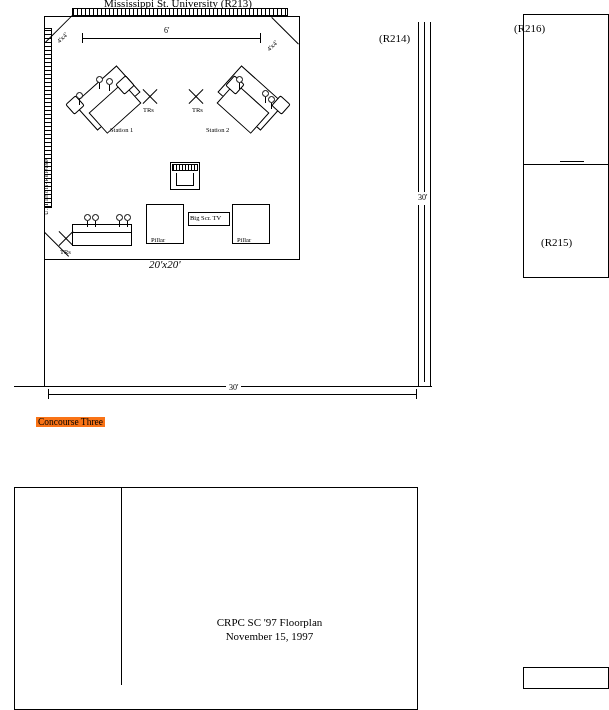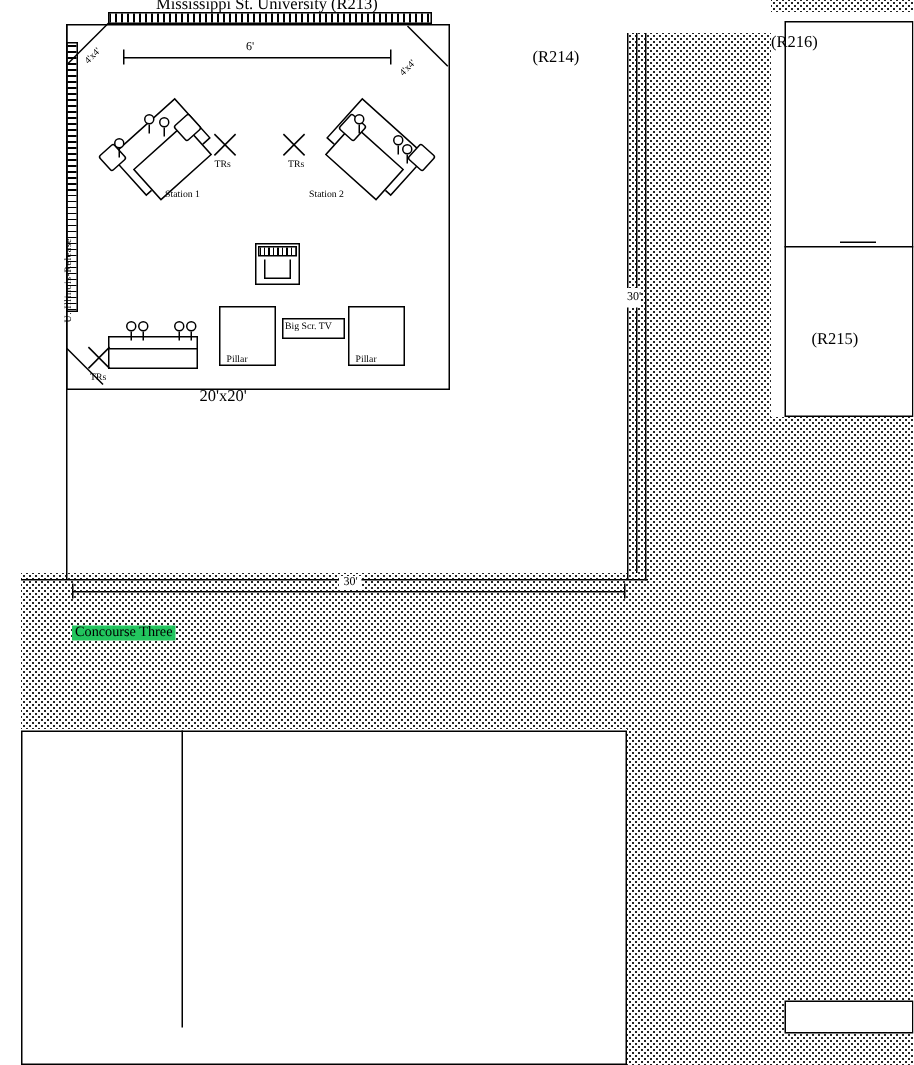--- a/index.html
+++ b/index.html
@@ -64,40 +64,40 @@
   <div class="abs dots" style="left:514px;top:0px;width:95px;height:8px;"></div>
 
   <div class="abs dots" style="left:14px;top:382px;width:404px;height:104px;"></div>
 
   <div class="line" style="left:430px;top:22px;width:1px;height:365px;"></div>
 
   <div class="abs frame" style="left:523px;top:14px;width:86px;height:264px;"></div>
   <div class="line" style="left:523px;top:164px;width:86px;height:1px;"></div>
   <div class="line" style="left:560px;top:161px;width:24px;height:1px;"></div>
   <div class="lbl" style="left:514px;top:22px;">(R216)</div>
-  <div class="lbl" style="left:541px;top:220px;text-align:right;">(R215)</div>
+  <div class="lbl" style="left:541px;top:236px;text-align:right;">(R215)</div>
 
   <div class="abs" style="left:72px;top:8px;width:216px;height:8px;border:1px solid #000;background:
        repeating-linear-gradient(90deg,#000 0 1px,#fff 1px 4px);"></div>
 
   <div class="abs" style="left:44px;top:28px;width:8px;height:180px;border:1px solid #000;background:
        repeating-linear-gradient(0deg,#000 0 1px,#fff 1px 4px);"></div>
 
   <div class="abs" style="left:44px;top:16px;width:256px;height:244px;border:1px solid #000;"></div>
 
   <div class="slash" style="left:45px;top:42px;width:38px;transform:rotate(-45deg);transform-origin:0 0;"></div>
   <div class="slash" style="left:272px;top:17px;width:38px;transform:rotate(45deg);transform-origin:0 0;"></div>
   <div class="slash" style="left:45px;top:232px;width:34px;transform:rotate(45deg);transform-origin:0 0;"></div>
 
   <div class="lbl xs" style="left:56px;top:34px;transform:rotate(-45deg);">4'x4'</div>
   <div class="lbl xs" style="left:266px;top:42px;transform:rotate(-45deg);">4'x4'</div>
 
   <div class="lbl" style="left:104px;top:-3px;">Mississippi St. University (R213)</div>
 
-  <div class="lbl" style="left:355px;top:32px;">(R214)</div>
+  <div class="lbl" style="left:379px;top:32px;">(R214)</div>
 
   <div class="line" style="left:82px;top:38px;width:178px;height:1px;"></div>
   <div class="tickv" style="left:82px;top:33px;height:10px;"></div>
   <div class="tickv" style="left:260px;top:33px;height:10px;"></div>
   <div class="lbl sm" style="left:161px;top:27px;background:#fff;padding:0 3px;">6'</div>
 
   <div class="abs" style="left:42px;top:215px;width:10px;height:1px;">
     <div class="lbl xs vert" style="left:0;top:0;letter-spacing:.4px;">U. Illinois-Release</div>
   </div>
 
@@ -172,34 +172,38 @@
       <b></b>
   </div>
   <div class="person" style="left:124px;top:214px;">
     <i></i>
       <b></b>
   </div>
 
   <div class="xmark" style="left:56px;top:228px;width:20px;height:20px;"></div>
   <div class="lbl xs" style="left:60px;top:248px;">TRs</div>
 
-  <div class="lbl" style="left:133px;top:258px;">20'x20'</div>
+  <div class="lbl" style="left:149px;top:258px;font-style:italic;">20'x20'</div>
 
   <div class="line" style="left:44px;top:16px;width:1px;height:370px;"></div>
   <div class="line" style="left:418px;top:22px;width:1px;height:364px;"></div>
   <div class="line" style="left:14px;top:386px;width:418px;height:1px;"></div>
 
   <div class="line" style="left:424px;top:22px;width:1px;height:360px;"></div>
   <div class="lbl sm" style="left:418px;top:192px;background:#fff;padding:2px 0;">30'</div>
 
   <div class="line" style="left:48px;top:394px;width:368px;height:1px;"></div>
   <div class="tickv" style="left:48px;top:389px;height:10px;"></div>
   <div class="tickv" style="left:416px;top:389px;height:10px;"></div>
   <div class="lbl sm" style="left:226px;top:384px;background:#fff;padding:0 3px;">30'</div>
 
-  <div class="lbl mid" style="left:48px;top:417px;background:#22c55e;padding:0 2px;">Concourse Three</div>
+  <div class="lbl mid" style="left:36px;top:417px;background:#f97316;padding:0 2px;">Concourse Three</div>
 
   <div class="abs frame" style="left:14px;top:487px;width:404px;height:223px;"></div>
   <div class="line" style="left:121px;top:487px;width:1px;height:198px;"></div>
+  <div class="titleblock" style="left:121px;top:616px;width:297px;">
+    <div class="lbl center" style="position:static;">CRPC SC '97 Floorplan</div>
+    <div class="lbl center" style="position:static;margin-top:2px;">November 15, 1997</div>
+  </div>
 
   <div class="abs frame" style="left:523px;top:667px;width:86px;height:22px;"></div>
 
 </div>
 
 </body></html>

